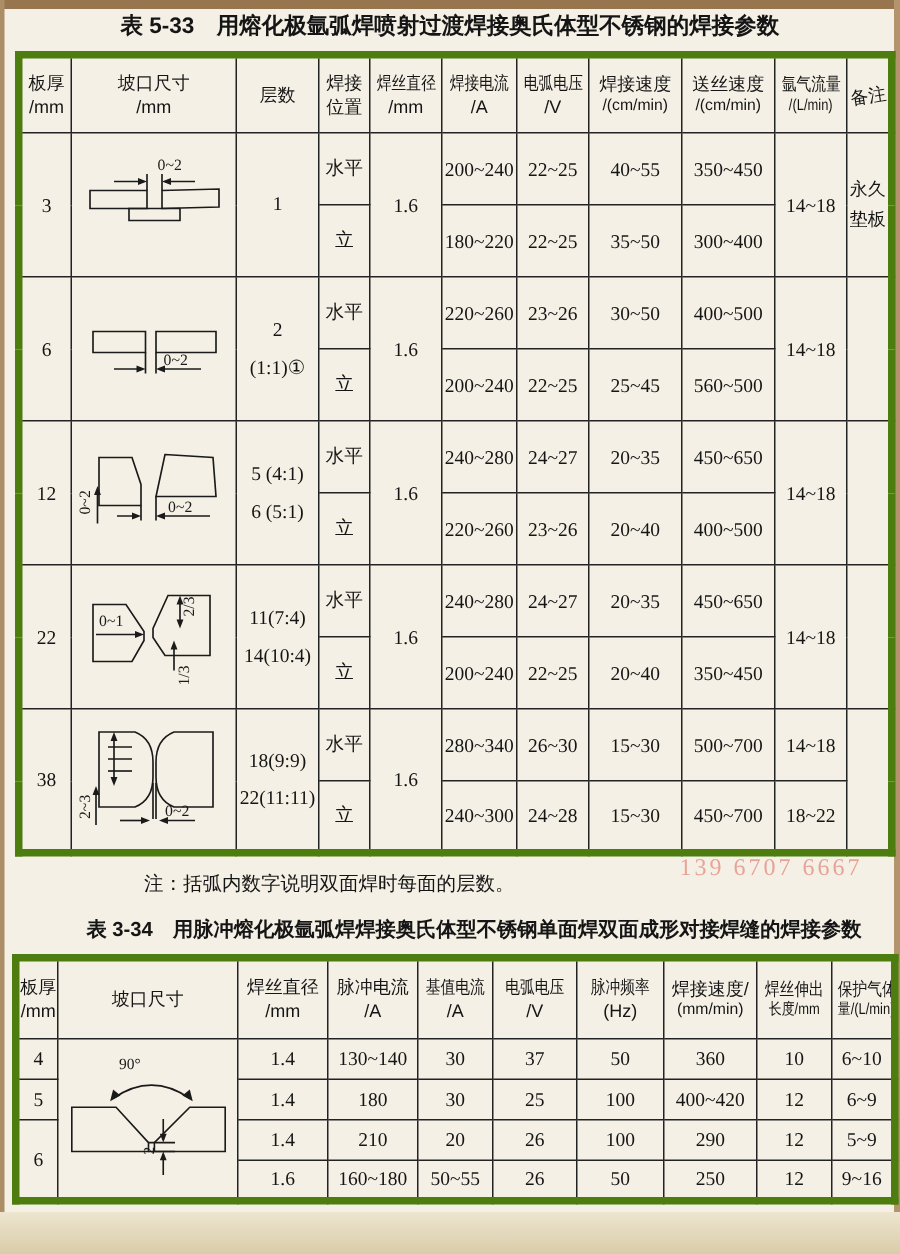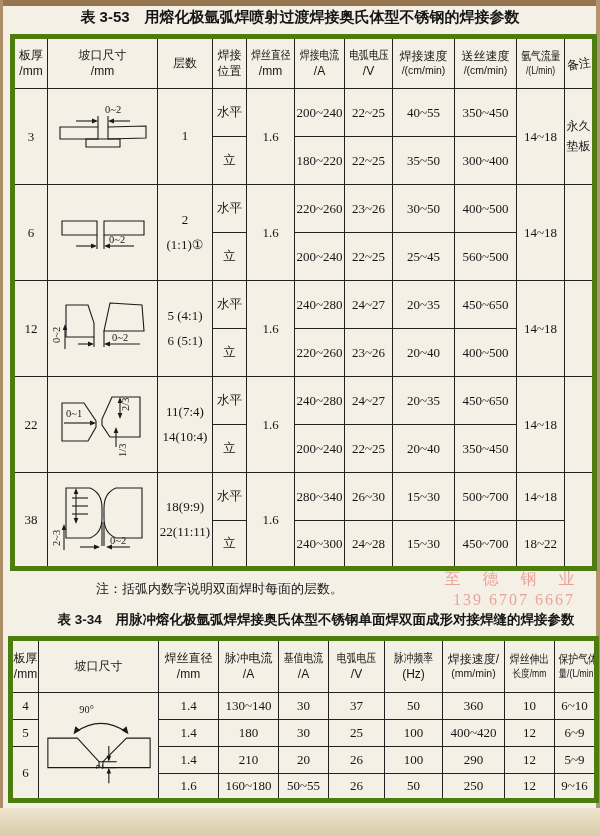--- a/index.html
+++ b/index.html
@@ -45,21 +45,21 @@
 </style>
 </head>
 <body>
 
 <div class="page">
   <div class="edge-top"></div>
   <div class="edge-left"></div>
   <div class="edge-right"></div>
   <div class="edge-bottom"></div>
 
-  <div class="ttl ttl1">表 3-53　用熔化极氩弧焊喷射过渡焊接奥氏体型不锈钢的焊接参数</div>
+  <div class="ttl ttl1">表 5-33　用熔化极氩弧焊喷射过渡焊接奥氏体型不锈钢的焊接参数</div>
 
   <table class="t t33">
     <colgroup>
       <col style="width:35px">
         <col style="width:110px">
         <col style="width:55px">
         <col style="width:34px">
       <col style="width:48px">
         <col style="width:50px">
         <col style="width:48px">
@@ -316,21 +316,20 @@
       <td class="num">15~30</td>
       <td class="num">450~700</td>
       <td class="num">18~22</td>
     </tr>
   </tbody>
     </table>
 
   <div class="note">注：括弧内数字说明双面焊时每面的层数。</div>
 
   <div class="wm">
-    <div class="w1">至 德 钢 业</div>
     <div class="w2">139 6707 6667</div>
   </div>
 
   <div class="ttl ttl2">表 3-34　用脉冲熔化极氩弧焊焊接奥氏体型不锈钢单面焊双面成形对接焊缝的焊接参数</div>
 
   <table class="t t34">
     <colgroup>
       <col style="width:28px">
         <col style="width:120px">
         <col style="width:60px">

